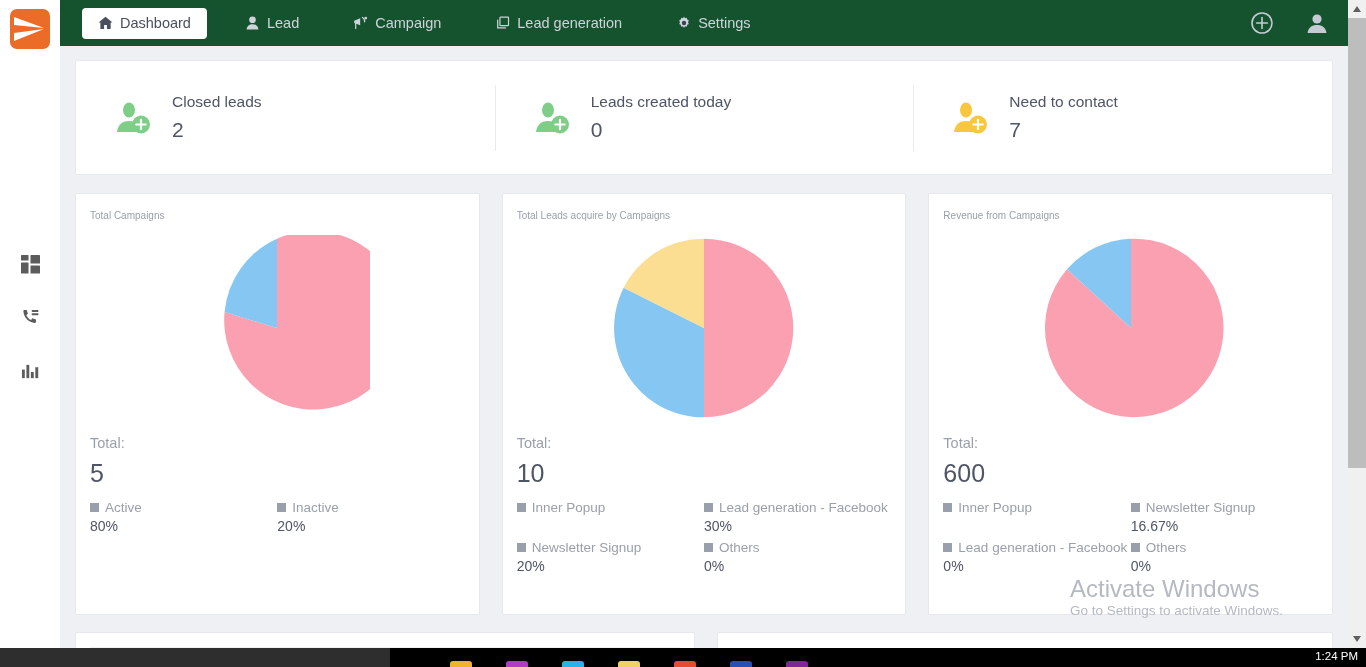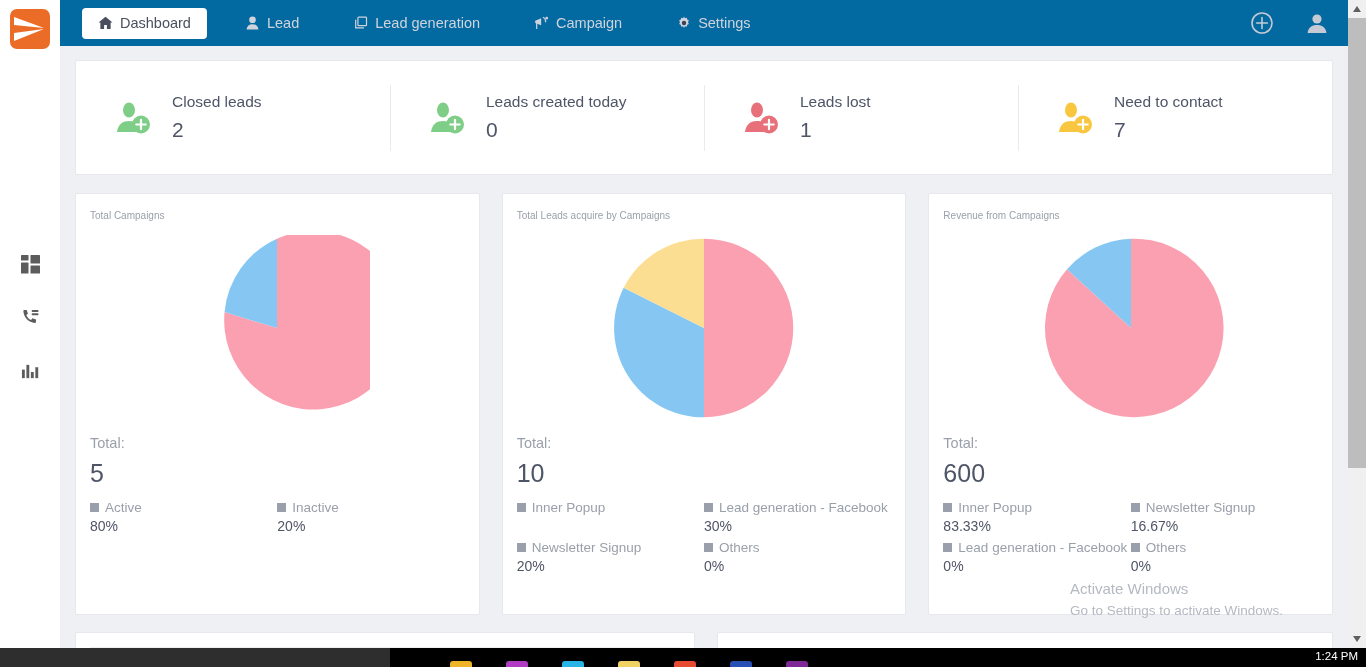--- a/index.html
+++ b/index.html
@@ -38,21 +38,21 @@
     position: absolute; left: 0; width: 60px; height: 34px;
     display: flex; align-items: center; justify-content: center;
     color: #5c5c5c;
   }
   .rail-icon svg { display: block; }
 
   
   #topbar {
     position: absolute; left: 60px; top: 0;
     width: 1288px; height: 46px;
-    background: #0369a1;
+    background: #14532d;
     z-index: 4;
   }
   #nav { position: absolute; left: 0; top: 0; height: 46px; display: flex; align-items: center; }
   .nav-item {
     display: flex; align-items: center; gap: 7px;
     height: 31px; padding: 0 16px;
     margin-left: 22px;
     color: #cfd3dc; font-size: 14.5px;
     border-radius: 4px;
     white-space: nowrap;
@@ -141,21 +141,21 @@
   .lower-title {
     position: absolute; left: 16px; top: 14px;
     font-size: 15px; color: #4e5566; white-space: nowrap;
   }
 
   
   #watermark {
     position: absolute; left: 1070px; top: 576px;
     color: #b4b9c2; z-index: 6; pointer-events: none;
   }
-  #wm-title { font-size: 15px; line-height: 26px; }
+  #wm-title { font-size: 24px; line-height: 26px; }
   #wm-sub { font-size: 13.5px; line-height: 18px; }
 
   
   #scrollbar {
     position: absolute; right: 0; top: 0;
     width: 18px; height: 648px;
     background: #f0f0f0;
     z-index: 7;
   }
   .sb-arrow {
@@ -252,38 +252,38 @@
             <svg width="13" height="14" viewBox="0 0 14 15" fill="#cfd3dc" aria-hidden="true">
               <circle cx="7" cy="4" r="3.6"></circle>
               <path d="M0.6 14.6 C0.9 10.8 3.6 8.8 7 8.8 C10.4 8.8 13.1 10.8 13.4 14.6 Z"></path>
             </svg>
           </span>
           <span>Lead</span>
         </div>
 
         <div class="nav-item">
           <span class="nav-ico">
-            <svg width="14" height="14" viewBox="0 0 15 15" fill="none" stroke="#cfd3dc" stroke-width="1.3" aria-hidden="true">
-              <rect x="4.2" y="1.2" width="9.2" height="9.2" rx="0.8"></rect>
-              <path d="M10.2 12.8 H1.8 V4.4" stroke-linecap="round"></path>
-            </svg>
-          </span>
-          <span>Lead generation</span>
-        </div>
-
-        <div class="nav-item">
-          <span class="nav-ico">
             <svg width="16" height="14" viewBox="0 0 17 15" fill="none" stroke="#cfd3dc" stroke-width="1.3" aria-hidden="true">
               <path d="M1.2 5.2 L7.6 2.4 V10 L1.2 7.4 Z" fill="#cfd3dc" stroke="none"></path>
               <path d="M2.8 7.6 V13.4" stroke-linecap="round"></path>
               <path d="M10 1.6 C12 2.4 12.4 4.4 12.4 6.2" stroke-linecap="round"></path>
               <circle cx="13.6" cy="2.2" r="1.5" fill="#cfd3dc" stroke="none"></circle>
             </svg>
           </span>
           <span>Campaign</span>
+        </div>
+
+        <div class="nav-item">
+          <span class="nav-ico">
+            <svg width="14" height="14" viewBox="0 0 15 15" fill="none" stroke="#cfd3dc" stroke-width="1.3" aria-hidden="true">
+              <rect x="4.2" y="1.2" width="9.2" height="9.2" rx="0.8"></rect>
+              <path d="M10.2 12.8 H1.8 V4.4" stroke-linecap="round"></path>
+            </svg>
+          </span>
+          <span>Lead generation</span>
         </div>
 
         <div class="nav-item">
           <span class="nav-ico">
             <svg width="14" height="14" viewBox="0 0 16 16" fill="#cfd3dc" aria-hidden="true">
               <path d="M8 0.6 l1.1 1.9 2.1-0.5 0.5 2.1 1.9 1.1 -1.1 1.9 1.1 1.9 -1.9 1.1 -0.5 2.1 -2.1-0.5 -1.1 1.9 -1.1-1.9 -2.1 0.5 -0.5-2.1 -1.9-1.1 1.1-1.9 -1.1-1.9 1.9-1.1 0.5-2.1 2.1 0.5 Z"></path>
               <circle cx="8" cy="8" r="2.5" fill="#3b4254"></circle>
             </svg>
           </span>
           <span>Settings</span>
@@ -333,34 +333,20 @@
               <circle cx="26" cy="23.5" r="9" fill="#7fce87"></circle>
               <path d="M26 18.8 V28.2 M21.3 23.5 H30.7" stroke="#ffffff" stroke-width="2.2" stroke-linecap="round"></path>
             </svg>
           </span>
           <span class="stat-txt">
             <span class="stat-label">Leads created today</span>
             <span class="stat-value">0</span>
           </span>
         </div>
 
-        <div class="stat">
-          <span class="stat-ico">
-            <svg width="38" height="34" viewBox="0 0 38 34" aria-hidden="true">
-              <ellipse cx="14" cy="9" rx="6" ry="7.6" fill="#e8707a"></ellipse>
-              <path d="M2 31 C3 23 8 20 14 20 C20 20 25 23 26 31 Z" fill="#e8707a"></path>
-              <circle cx="26" cy="23.5" r="9" fill="#e8707a"></circle>
-              <path d="M26 18.8 V28.2 M21.3 23.5 H30.7" stroke="#ffffff" stroke-width="2.2" stroke-linecap="round"></path>
-            </svg>
-          </span>
-          <span class="stat-txt">
-            <span class="stat-label">Leads lost</span>
-            <span class="stat-value">1</span>
-          </span>
-        </div>
 
         <div class="stat">
           <span class="stat-ico">
             <svg width="38" height="34" viewBox="0 0 38 34" aria-hidden="true">
               <ellipse cx="14" cy="9" rx="6" ry="7.6" fill="#f9c63f"></ellipse>
               <path d="M2 31 C3 23 8 20 14 20 C20 20 25 23 26 31 Z" fill="#f9c63f"></path>
               <circle cx="26" cy="23.5" r="9" fill="#f9c63f"></circle>
               <path d="M26 18.8 V28.2 M21.3 23.5 H30.7" stroke="#ffffff" stroke-width="2.2" stroke-linecap="round"></path>
             </svg>
           </span>
@@ -455,21 +441,20 @@
             </svg>
           </div>
           <div class="total-label">Total:</div>
           <div class="total-value">600</div>
           <div class="legend">
             <div class="legend-cell">
               <div class="legend-row">
                 <span class="swatch"></span>
                 <span class="legend-name">Inner Popup</span>
               </div>
-              <div class="legend-pct">83.33%</div>
             </div>
             <div class="legend-cell">
               <div class="legend-row">
                 <span class="swatch"></span>
                 <span class="legend-name">Newsletter Signup</span>
               </div>
               <div class="legend-pct">16.67%</div>
             </div>
             <div class="legend-cell">
               <div class="legend-row">

